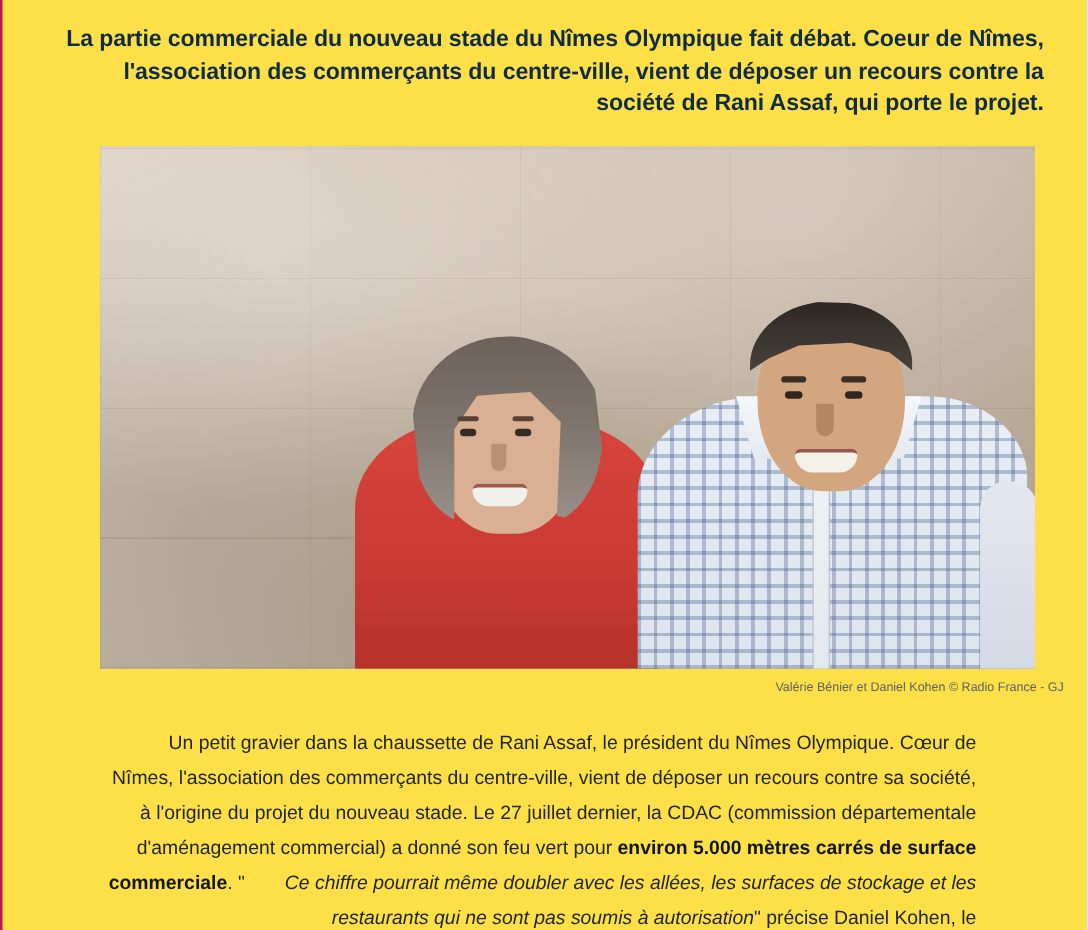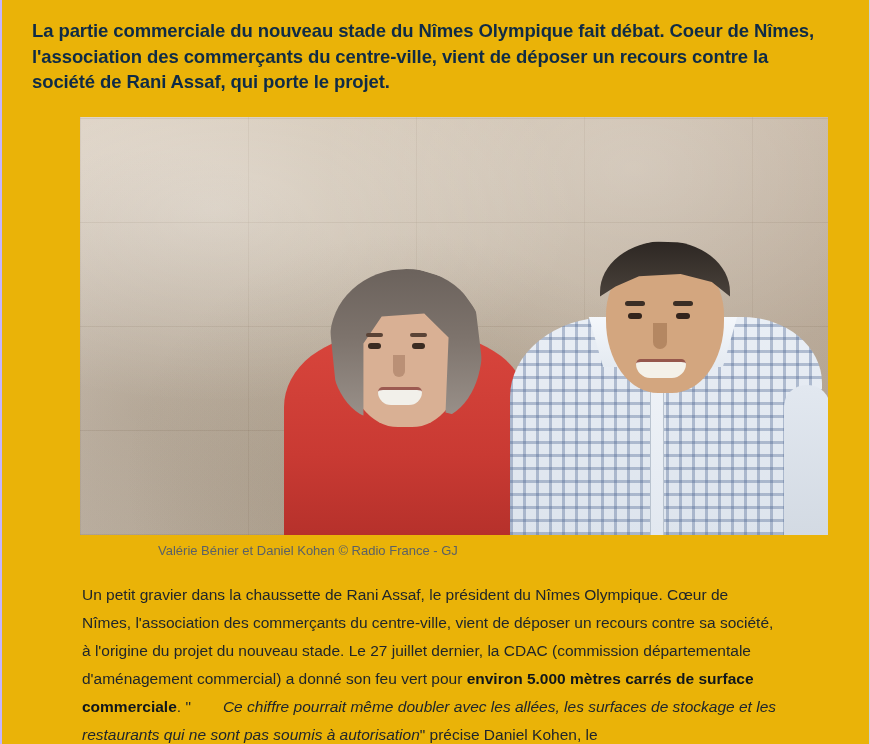--- a/index.html
+++ b/index.html
@@ -12,24 +12,25 @@
     height: 744px;
     font-family: "Liberation Sans", sans-serif;
     color: #1c2024;
     overflow: hidden;
     position: relative;
   }
   .page {
     width: 870px;
     height: 744px;
     position: relative;
-    background: #eab308;
+    background: #fde047;
     box-sizing: border-box;
-    border-left: 2px solid #c4b5fd;
+    border-left: 2px solid #be185d;
     border-right: 1px solid #cfd4d8;
+    text-align: right;
   }
   .lede {
     margin: 0;
     padding: 18px 34px 0 30px;
     font-size: 18.5px;
     line-height: 25.5px;
     font-weight: bold;
     color: #0f2b46;
     letter-spacing: -0.1px;
   }
@@ -273,22 +274,22 @@
     position: absolute;
     left: 274px;
     bottom: 0;
     width: 46px;
     height: 150px;
     background: linear-gradient(180deg, #e2e8f0, #d3dae3);
     border-radius: 22px 22px 0 0;
   }
   .caption {
     margin: 7px 0 0 0;
-    padding: 0 0 0 78px;
-    font-size: 13px;
+    padding: 0 18px 0 78px;
+    font-size: 10px;
     color: #5b6166;
     line-height: 17px;
   }
   .body-text {
     margin: 22px 0 0 0;
     padding: 0 88px 0 80px;
     font-size: 15.5px;
     line-height: 28px;
     color: #20262b;
   }

